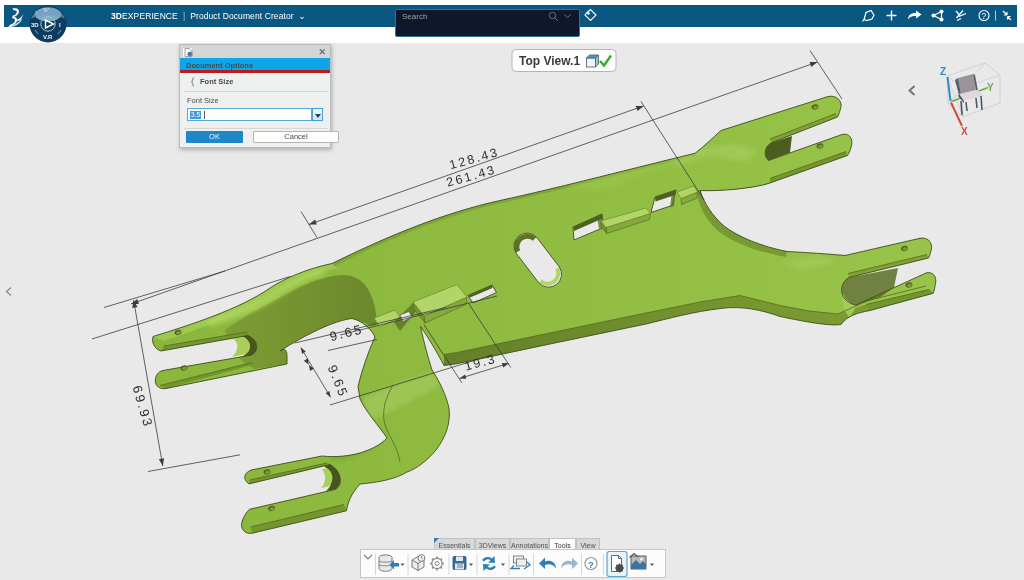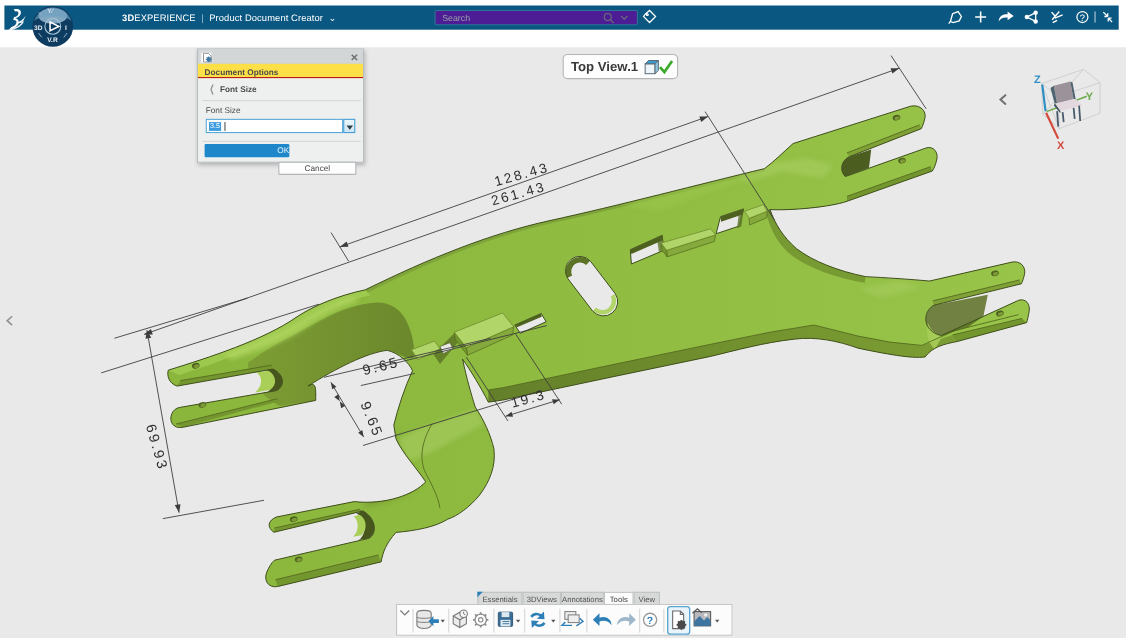--- a/index.html
+++ b/index.html
@@ -2,41 +2,41 @@
 <html><head>
 <meta charset="utf-8">
 <style>
   html,body{margin:0;padding:0;}
   body{width:1024px;height:580px;overflow:hidden;font-family:"Liberation Sans",sans-serif;background:#fff;position:relative;}
   #canvas{position:absolute;left:0;top:43px;width:1024px;height:537px;background:#e9e9e9;}
   #topbar{position:absolute;left:4px;top:5px;width:1013px;height:22px;background:#0a5882;}
   #apptitle{position:absolute;left:76px;top:11px;font-size:8.5px;color:#fff;letter-spacing:.1px;margin-left:35px;}
   #apptitle b{font-weight:bold;}
   #apptitle .sep{color:#9fc3d4;margin:0 5px;}
-  #search{position:absolute;left:395px;top:9px;width:185px;height:14px;background:#4c1d95;border-radius:2px;border:1px solid #2e7396;box-sizing:border-box;}
+  #search{position:absolute;left:395px;top:9px;width:185px;height:28px;background:#0f172a;border-radius:2px;border:1px solid #2e7396;box-sizing:border-box;}
   #search .ph{position:absolute;left:6px;top:2px;font-size:8px;color:#9aa2a6;}
   
   #dlg{position:absolute;left:179px;top:44px;width:152px;height:104px;background:#eef0f0;border:1px solid #b7bcbe;box-sizing:border-box;box-shadow:1px 2px 4px rgba(0,0,0,0.25);font-size:7.5px;color:#4a4a4a;}
   #dlg .tbar{position:absolute;left:0;top:0;width:100%;height:13px;background:#d2d6d7;border-bottom:1px solid #c2c6c7;}
   #dlg .iconbox{position:absolute;left:2px;top:1.5px;width:11px;height:11px;background:#fff;border:1px solid #d0d3d4;box-sizing:border-box;}
   #dlg .xbtn{position:absolute;right:4px;top:2px;color:#6b6f71;font-size:9px;font-weight:bold;}
-  #dlg .row1{position:absolute;left:0px;top:13px;width:100%;height:12px;background:#fde047;border-bottom:1px solid #b91c1c;}
+  #dlg .row1{position:absolute;left:0px;top:13px;width:100%;height:12px;background:#0ea5e9;border-bottom:3px solid #b91c1c;}
   #dlg .row1 span{position:absolute;left:6px;top:2.5px;font-weight:bold;}
   #dlg .fs{position:absolute;left:20px;top:32px;font-weight:bold;}
   #dlg .chev{position:absolute;left:-11px;top:-1px;color:#8a8e90;font-weight:normal;font-size:9px;transform:scale(.6,1);}
   #dlg .sep2{position:absolute;left:4px;top:46px;width:144px;border-top:1px solid #d4d8d9;}
   #dlg .lbl{position:absolute;left:7px;top:51px;}
   #dlg .inp{position:absolute;left:7px;top:63px;width:125px;height:13px;background:#fff;border:1px solid #58a8d8;box-sizing:border-box;}
   #dlg .selblk{position:absolute;left:2px;top:2px;width:11px;height:7.5px;background:#3d9be0;color:#fff;font-size:6.5px;line-height:7.5px;text-align:center;}
   #dlg .caret{position:absolute;left:16px;top:1.5px;width:1px;height:8px;background:#555;}
   #dlg .dd{position:absolute;left:132px;top:63px;width:11px;height:13px;background:linear-gradient(#eef7fc,#cfe5f2);border:1px solid #44a0d6;box-sizing:border-box;}
   #dlg .dd:after{content:"";position:absolute;left:2px;top:4.5px;border-left:3px solid transparent;border-right:3px solid transparent;border-top:4px solid #2d3e48;}
   #dlg .sep3{position:absolute;left:4px;top:83px;width:144px;border-top:1px solid #d4d8d9;}
-  #dlg .ok{position:absolute;left:6px;top:86px;width:77px;height:12px;background:#1d87c9;color:#eaf4fa;text-align:right;line-height:12px;border-radius:1px;}
-  #dlg .cancel{position:absolute;left:73px;top:102px;width:71px;height:12px;background:#fdfdfd;border:1px solid #b2b6b8;box-sizing:border-box;color:#4a4a4a;text-align:center;line-height:10px;border-radius:1px;}
+  #dlg .ok{position:absolute;left:6px;top:86px;width:57px;height:12px;background:#1d87c9;color:#eaf4fa;text-align:center;line-height:12px;border-radius:1px;}
+  #dlg .cancel{position:absolute;left:73px;top:86px;width:86px;height:12px;background:#fdfdfd;border:1px solid #b2b6b8;box-sizing:border-box;color:#4a4a4a;text-align:center;line-height:10px;border-radius:1px;}
   
   .tab{position:absolute;top:538px;height:11px;background:#d7d9d9;border:1px solid #bfc3c3;border-bottom:none;box-sizing:border-box;font-size:7px;color:#4f4f4f;text-align:center;padding-top:2.5px;}
   #tabtools{background:#fdfdfd;color:#333;}
   #tabess:before{content:"";position:absolute;left:-1px;top:-1px;border-top:5px solid #2d7fb8;border-right:5px solid transparent;}
   #toolbar{position:absolute;left:360px;top:549px;width:306px;height:29px;background:#fcfcfc;border:1px solid #c6c6c6;box-sizing:border-box;}
 </style>
 </head>
 <body>
 <div id="canvas"></div>
 <div id="topbar"></div>

